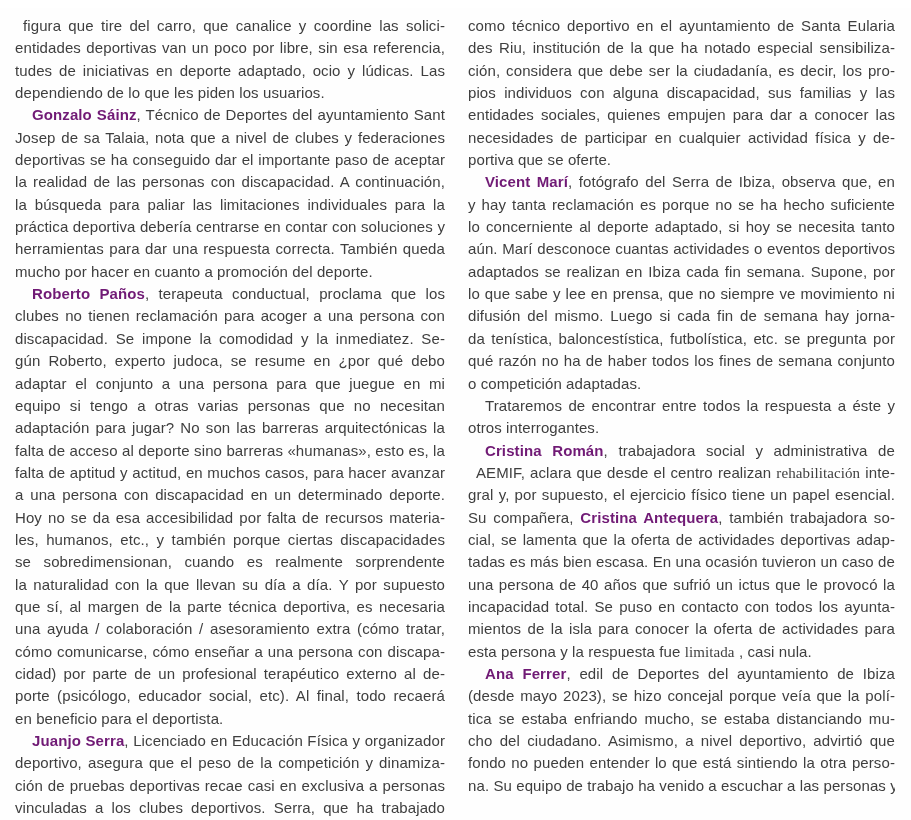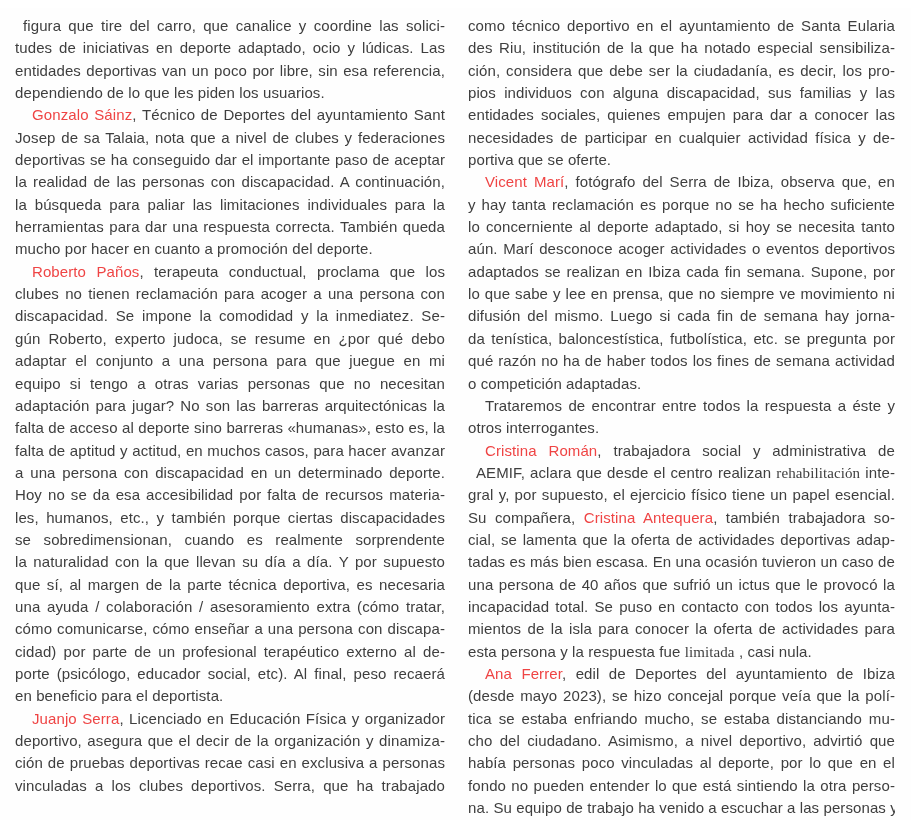--- a/index.html
+++ b/index.html
@@ -25,95 +25,95 @@
     text-align-last: justify;
     white-space: nowrap;
     overflow: hidden;
     letter-spacing: 0.1px;
   }
   .line.last {
     text-align-last: left;
   }
   .indent-para { text-indent: 17px; }
   .indent-half { text-indent: 8px; }
-  .bold  { font-weight: 400; color: #ef4444; }
+  .bold  { font-weight: 700; color: #701a75; }
   .serif { font-family: "Liberation Serif", serif; }
 </style>
 </head>
 <body>
 
 <div class="page" style="background: rgb(254, 254, 254); color: rgb(62, 62, 62); margin-top: 8px;">
   <div class="column column-left">
       <div class="line indent-half"><span>figura que tire del carro, que canalice y coordine las solici-</span></div>
+      <div class="line"><span>entidades deportivas van un poco por libre, sin esa referencia,</span></div>
       <div class="line"><span>tudes de iniciativas en deporte adaptado, ocio y lúdicas. Las</span></div>
-      <div class="line"><span>entidades deportivas van un poco por libre, sin esa referencia,</span></div>
       <div class="line last"><span>dependiendo de lo que les piden los usuarios.</span></div>
       <div class="line indent-para"><span class="bold">Gonzalo Sáinz</span><span>, Técnico de Deportes del ayuntamiento Sant</span></div>
       <div class="line"><span>Josep de sa Talaia, nota que a nivel de clubes y federaciones</span></div>
       <div class="line"><span>deportivas se ha conseguido dar el importante paso de aceptar</span></div>
       <div class="line"><span>la realidad de las personas con discapacidad. A continuación,</span></div>
       <div class="line"><span>la búsqueda para paliar las limitaciones individuales para la</span></div>
+      <div class="line"><span>práctica deportiva debería centrarse en contar con soluciones y</span></div>
       <div class="line"><span>herramientas para dar una respuesta correcta. También queda</span></div>
       <div class="line last"><span>mucho por hacer en cuanto a promoción del deporte.</span></div>
       <div class="line indent-para"><span class="bold">Roberto Paños</span><span>, terapeuta conductual, proclama que los</span></div>
       <div class="line"><span>clubes no tienen reclamación para acoger a una persona con</span></div>
       <div class="line"><span>discapacidad. Se impone la comodidad y la inmediatez. Se-</span></div>
       <div class="line"><span>gún Roberto, experto judoca, se resume en ¿por qué debo</span></div>
       <div class="line"><span>adaptar el conjunto a una persona para que juegue en mi</span></div>
       <div class="line"><span>equipo si tengo a otras varias personas que no necesitan</span></div>
       <div class="line"><span>adaptación para jugar? No son las barreras arquitectónicas la</span></div>
       <div class="line"><span>falta de acceso al deporte sino barreras «humanas», esto es, la</span></div>
       <div class="line"><span>falta de aptitud y actitud, en muchos casos, para hacer avanzar</span></div>
       <div class="line"><span>a una persona con discapacidad en un determinado deporte.</span></div>
       <div class="line"><span>Hoy no se da esa accesibilidad por falta de recursos materia-</span></div>
       <div class="line"><span>les, humanos, etc., y también porque ciertas discapacidades</span></div>
       <div class="line"><span>se sobredimensionan, cuando es realmente sorprendente</span></div>
       <div class="line"><span>la naturalidad con la que llevan su día a día. Y por supuesto</span></div>
       <div class="line"><span>que sí, al margen de la parte técnica deportiva, es necesaria</span></div>
       <div class="line"><span>una ayuda / colaboración / asesoramiento extra (cómo tratar,</span></div>
       <div class="line"><span>cómo comunicarse, cómo enseñar a una persona con discapa-</span></div>
       <div class="line"><span>cidad) por parte de un profesional terapéutico externo al de-</span></div>
-      <div class="line"><span>porte (psicólogo, educador social, etc). Al final, peso recaerá</span></div>
+      <div class="line"><span>porte (psicólogo, educador social, etc). Al final, todo recaerá</span></div>
       <div class="line last"><span>en beneficio para el deportista.</span></div>
       <div class="line indent-para"><span class="bold">Juanjo Serra</span><span>, Licenciado en Educación Física y organizador</span></div>
-      <div class="line"><span>deportivo, asegura que el decir de la organización y dinamiza-</span></div>
+      <div class="line"><span>deportivo, asegura que el peso de la competición y dinamiza-</span></div>
       <div class="line"><span>ción de pruebas deportivas recae casi en exclusiva a personas</span></div>
       <div class="line"><span>vinculadas a los clubes deportivos. Serra, que ha trabajado</span></div>
     </div>
   <div class="column column-right">
       <div class="line"><span>como técnico deportivo en el ayuntamiento de Santa Eularia</span></div>
       <div class="line"><span>des Riu, institución de la que ha notado especial sensibiliza-</span></div>
       <div class="line"><span>ción, considera que debe ser la ciudadanía, es decir, los pro-</span></div>
       <div class="line"><span>pios individuos con alguna discapacidad, sus familias y las</span></div>
       <div class="line"><span>entidades sociales, quienes empujen para dar a conocer las</span></div>
       <div class="line"><span>necesidades de participar en cualquier actividad física y de-</span></div>
       <div class="line last"><span>portiva que se oferte.</span></div>
       <div class="line indent-para"><span class="bold">Vicent Marí</span><span>, fotógrafo del Serra de Ibiza, observa que, en</span></div>
       <div class="line"><span>y hay tanta reclamación es porque no se ha hecho suficiente</span></div>
       <div class="line"><span>lo concerniente al deporte adaptado, si hoy se necesita tanto</span></div>
-      <div class="line"><span>aún. Marí desconoce acoger actividades o eventos deportivos</span></div>
+      <div class="line"><span>aún. Marí desconoce cuantas actividades o eventos deportivos</span></div>
       <div class="line"><span>adaptados se realizan en Ibiza cada fin semana. Supone, por</span></div>
       <div class="line"><span>lo que sabe y lee en prensa, que no siempre ve movimiento ni</span></div>
       <div class="line"><span>difusión del mismo. Luego si cada fin de semana hay jorna-</span></div>
       <div class="line"><span>da tenística, baloncestística, futbolística, etc. se pregunta por</span></div>
-      <div class="line"><span>qué razón no ha de haber todos los fines de semana actividad</span></div>
+      <div class="line"><span>qué razón no ha de haber todos los fines de semana conjunto</span></div>
       <div class="line last"><span>o competición adaptadas.</span></div>
       <div class="line indent-para"><span>Trataremos de encontrar entre todos la respuesta a éste y</span></div>
       <div class="line last"><span>otros interrogantes.</span></div>
       <div class="line indent-para"><span class="bold">Cristina Román</span><span>, trabajadora social y administrativa de</span></div>
       <div class="line indent-half"><span>AEMIF, aclara que desde el centro realizan </span><span class="serif">rehabilitación</span><span> inte-</span></div>
       <div class="line"><span>gral y, por supuesto, el ejercicio físico tiene un papel esencial.</span></div>
       <div class="line"><span>Su compañera, </span><span class="bold">Cristina Antequera</span><span>, también trabajadora so-</span></div>
       <div class="line"><span>cial, se lamenta que la oferta de actividades deportivas adap-</span></div>
       <div class="line"><span>tadas es más bien escasa. En una ocasión tuvieron un caso de</span></div>
       <div class="line"><span>una persona de 40 años que sufrió un ictus que le provocó la</span></div>
       <div class="line"><span>incapacidad total. Se puso en contacto con todos los ayunta-</span></div>
       <div class="line"><span>mientos de la isla para conocer la oferta de actividades para</span></div>
       <div class="line last"><span>esta persona y la respuesta fue </span><span class="serif">limitada</span><span> , casi nula.</span></div>
       <div class="line indent-para"><span class="bold">Ana Ferrer</span><span>, edil de Deportes del ayuntamiento de Ibiza</span></div>
       <div class="line"><span>(desde mayo 2023), se hizo concejal porque veía que la polí-</span></div>
       <div class="line"><span>tica se estaba enfriando mucho, se estaba distanciando mu-</span></div>
       <div class="line"><span>cho del ciudadano. Asimismo, a nivel deportivo, advirtió que</span></div>
-      <div class="line"><span>había personas poco vinculadas al deporte, por lo que en el</span></div>
       <div class="line"><span>fondo no pueden entender lo que está sintiendo la otra perso-</span></div>
       <div class="line"><span>na. Su equipo de trabajo ha venido a escuchar a las personas y</span></div>
     </div>
 </div>
 
 </body></html>

